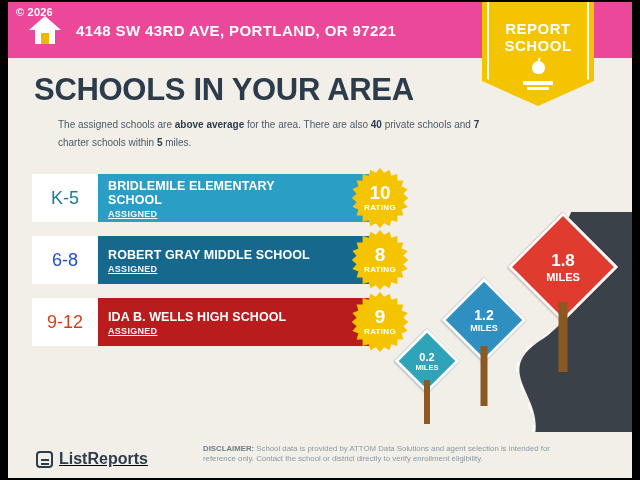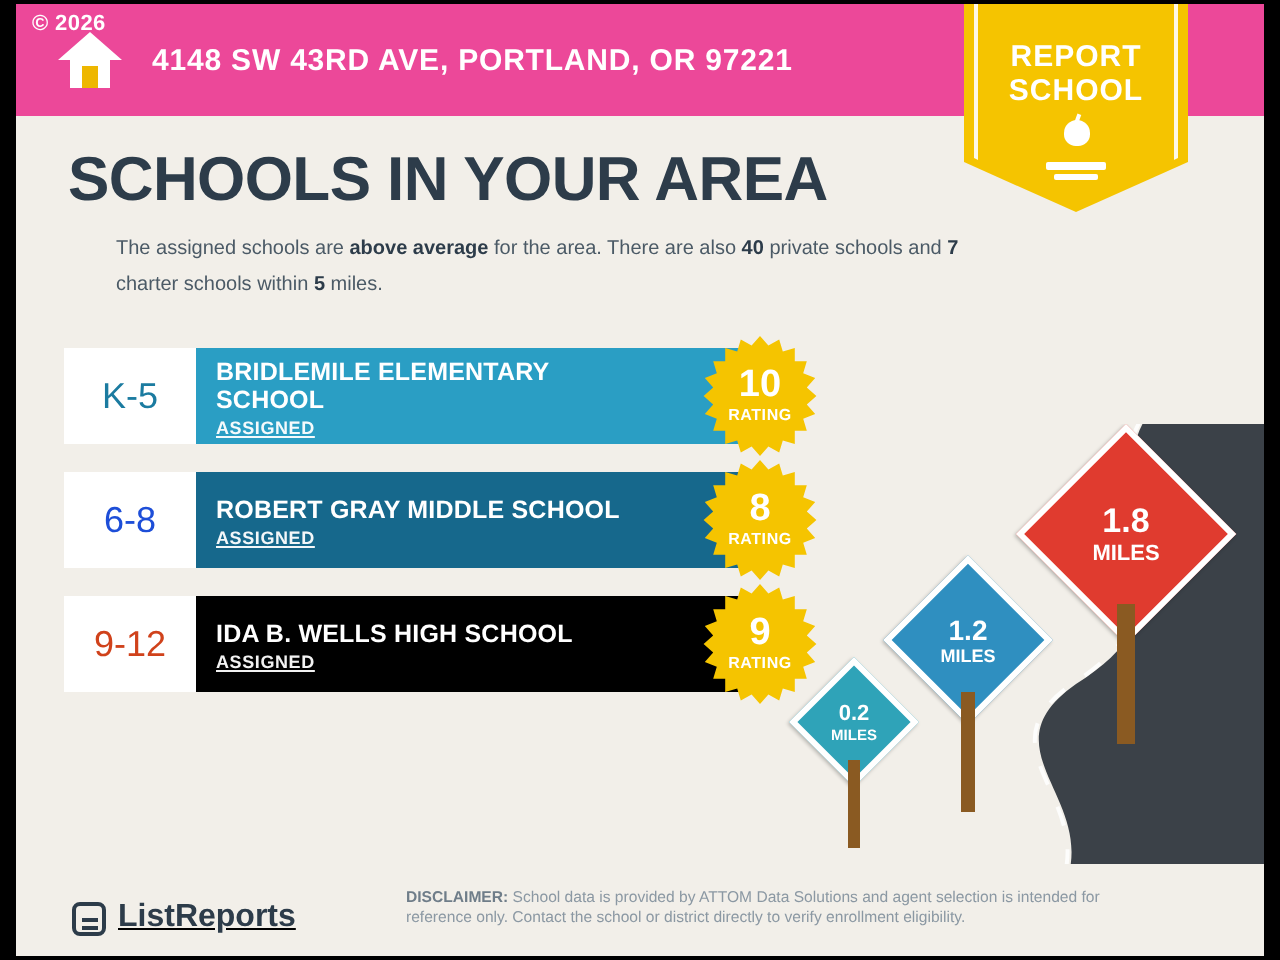--- a/index.html
+++ b/index.html
@@ -166,21 +166,21 @@
   .row.r2 .grade { color: #1d4ed8; }
   .row.r3 .grade { color: #d0421b; }
   .namebox {
     flex: 1;
     padding: 5px 40px 4px 10px;
     color: #ffffff;
     display: flex; flex-direction: column; justify-content: center;
   }
   .row.r1 .namebox { background: #2a9ec4; }
   .row.r2 .namebox { background: #16688c; }
-  .row.r3 .namebox { background: #000000; }
+  .row.r3 .namebox { background: #b91c1c; }
   .sname {
     font-size: 12.5px;
     font-weight: bold;
     line-height: 14px;
     letter-spacing: .1px;
   }
   .sassigned {
     font-size: 9px;
     font-weight: bold;
     letter-spacing: .3px;

